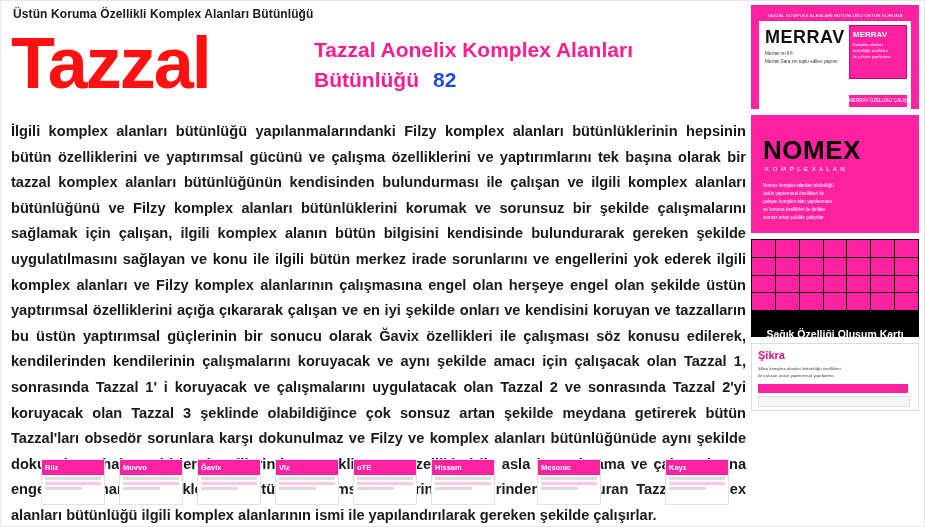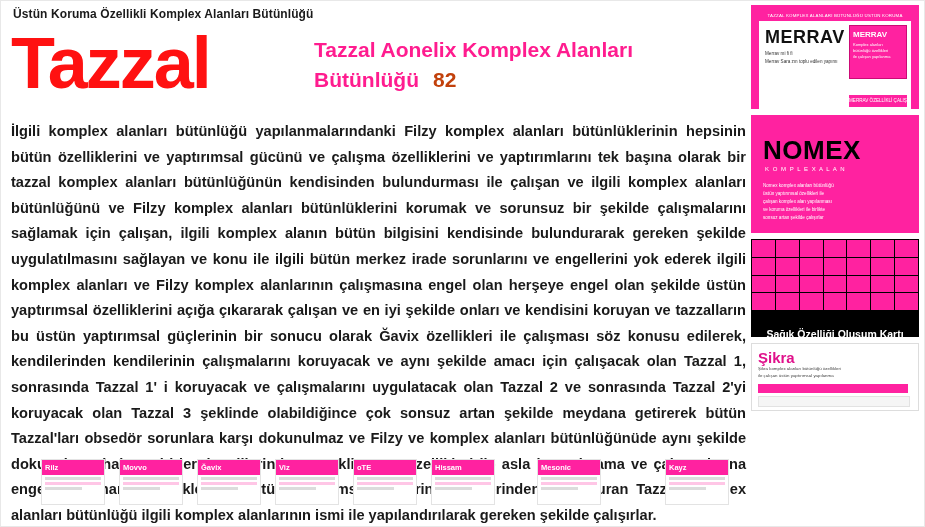--- a/index.html
+++ b/index.html
@@ -45,21 +45,21 @@
     position: absolute;
     left: 313px;
     top: 34px;
     width: 430px;
     font-size: 21px;
     line-height: 30px;
     font-weight: bold;
     color: #ff1c8f;
   }
   .headline .num {
-    color: #c2410c;
+    color: #1d4ed8;
     margin-left: 14px;
   }
 
   
   .body-text {
     position: absolute;
     left: 10px;
     top: 118px;
     width: 735px;
     font-size: 14.6px;
@@ -243,21 +243,21 @@
   .card-sikra {
     height: 68px;
     background: #ffffff;
     border: 1px solid #dddddd;
     overflow: hidden;
   }
   .card-sikra .sname {
     position: absolute;
     left: 6px;
     top: 5px;
-    font-size: 15px;
+    font-size: 11px;
     font-weight: bold;
     color: #e0118b;
   }
   .card-sikra .sline {
     position: absolute;
     left: 6px;
     font-size: 4.4px;
     color: #444;
     line-height: 6px;
     white-space: nowrap;

